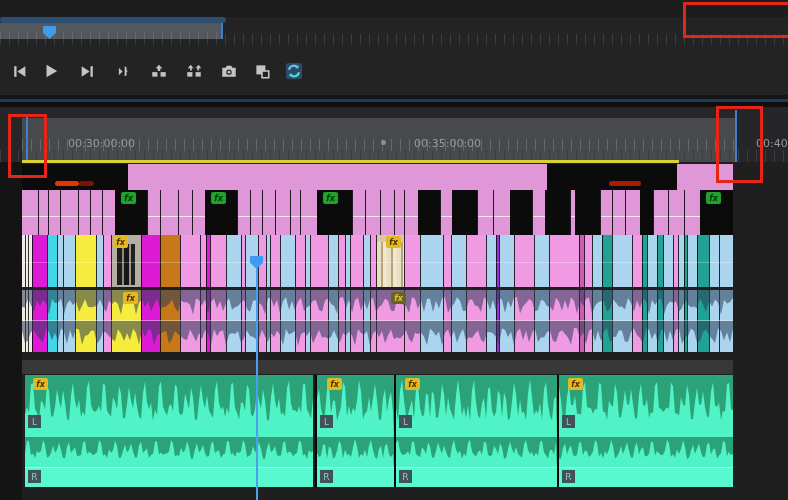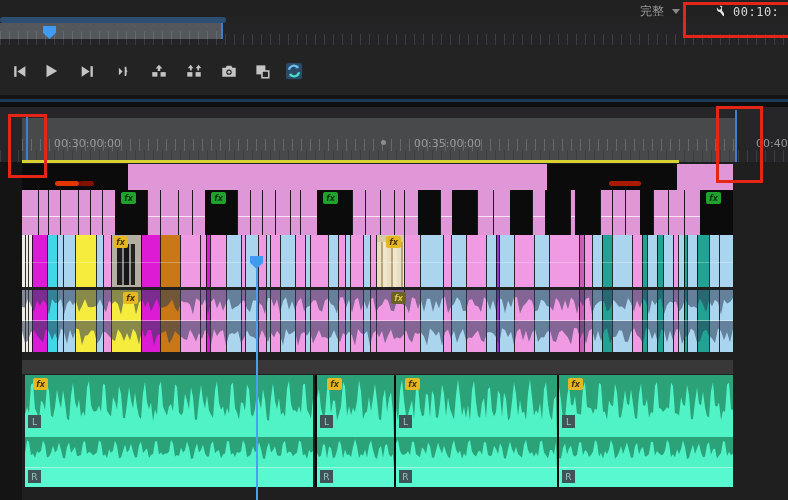--- a/index.html
+++ b/index.html
@@ -60,32 +60,20 @@
   #playhead-line{top:160px;width:2px;height:340px;background:#4aa0f0;z-index:40;}
   #playhead-head{top:149px;z-index:41;}
   .ann{position:absolute;border:3px solid #e52617;z-index:50;pointer-events:none;}
   #wrench{left:709px;top:4px;cursor:pointer;}
 </style>
 </head>
 <body>
 
 <div id="root">
 
-  <div class="abs" id="top-bar">
-    <div class="abs" id="quality-dd">
-      <span>完整</span>
-      <span class="chev"></span>
-    </div>
-    <span class="abs" id="wrench">
-      <svg width="15" height="15" viewBox="0 0 16 16">
-          <path fill="#e3e3e3" d="M13.8 2.2c-.9-.9-2.2-1.2-3.3-.8l1.9 1.9-.5 1.9-1.9.5-1.9-1.9c-.4 1.1-.1 2.4.8 3.3.8.8 1.9 1.1 2.9.9l3.6 3.6c.4.4 1 .4 1.4 0l.4-.4c.4-.4.4-1 0-1.4l-3.6-3.6c.2-1-.1-2.1-.8-3z" transform="rotate(8 8 8)"></path>
-        </svg>
-    </span>
-    <span class="abs" id="timecode">00:10:</span>
-  </div>
 
   <div class="abs" id="mini-scroll-track">
     <div class="abs" id="mini-scroll-thumb"></div>
   </div>
   <div class="abs" id="mini-ruler">
     <div class="abs" id="mini-range"></div>
     <div class="abs ticks" style="left:0;top:11px;width:788px;height:11px;"></div>
     <div class="abs ticks-light" style="left:0;top:8px;width:222px;height:8px;"></div>
     <div class="abs" id="mini-endline"></div>
     <div class="abs ph-head" id="mini-playhead" style="top: 3px; left: 43px;"></div>
@@ -159,21 +147,21 @@
   <div class="abs" id="divider-dark2"></div>
 
   <div class="abs" id="tl">
     <div class="abs" id="tl-ruler">
       <div class="abs" id="tl-range"></div>
       <div class="abs ticks" id="tl-ticks-dark"></div>
       <div class="abs ticks-light" id="tl-ticks-light"></div>
       <div class="abs" id="marker-dot" style="left: 381px;"></div>
       <div class="inout" id="in-line" style="left: 26px; top: 10px; height: 45px;"></div>
       <div class="inout" id="out-line" style="left: 735px; top: 3px; height: 52px;"></div>
-    <div class="tc" style="left: 54px;">00:30:00:00</div>
+    <div class="tc" style="left: 68px;">00:30:00:00</div>
         <div class="tc" style="left: 414px;">00:35:00:00</div>
         <div class="tc" style="left: 756px;">00:40:</div>
       </div>
     <div class="abs" id="work-bar"></div>
     <div class="abs" id="gutter"></div>
 
     <div class="abs track" id="track-v3">
         <div class="seg" style="left: 0px; width: 106px; background: rgb(11, 11, 11);">
           <div class="dash" style="left: 33px; width: 24px; background: rgb(226, 54, 0);"></div>
           <div class="dash" style="left: 57px; width: 15px; background: rgb(128, 16, 0);"></div>

